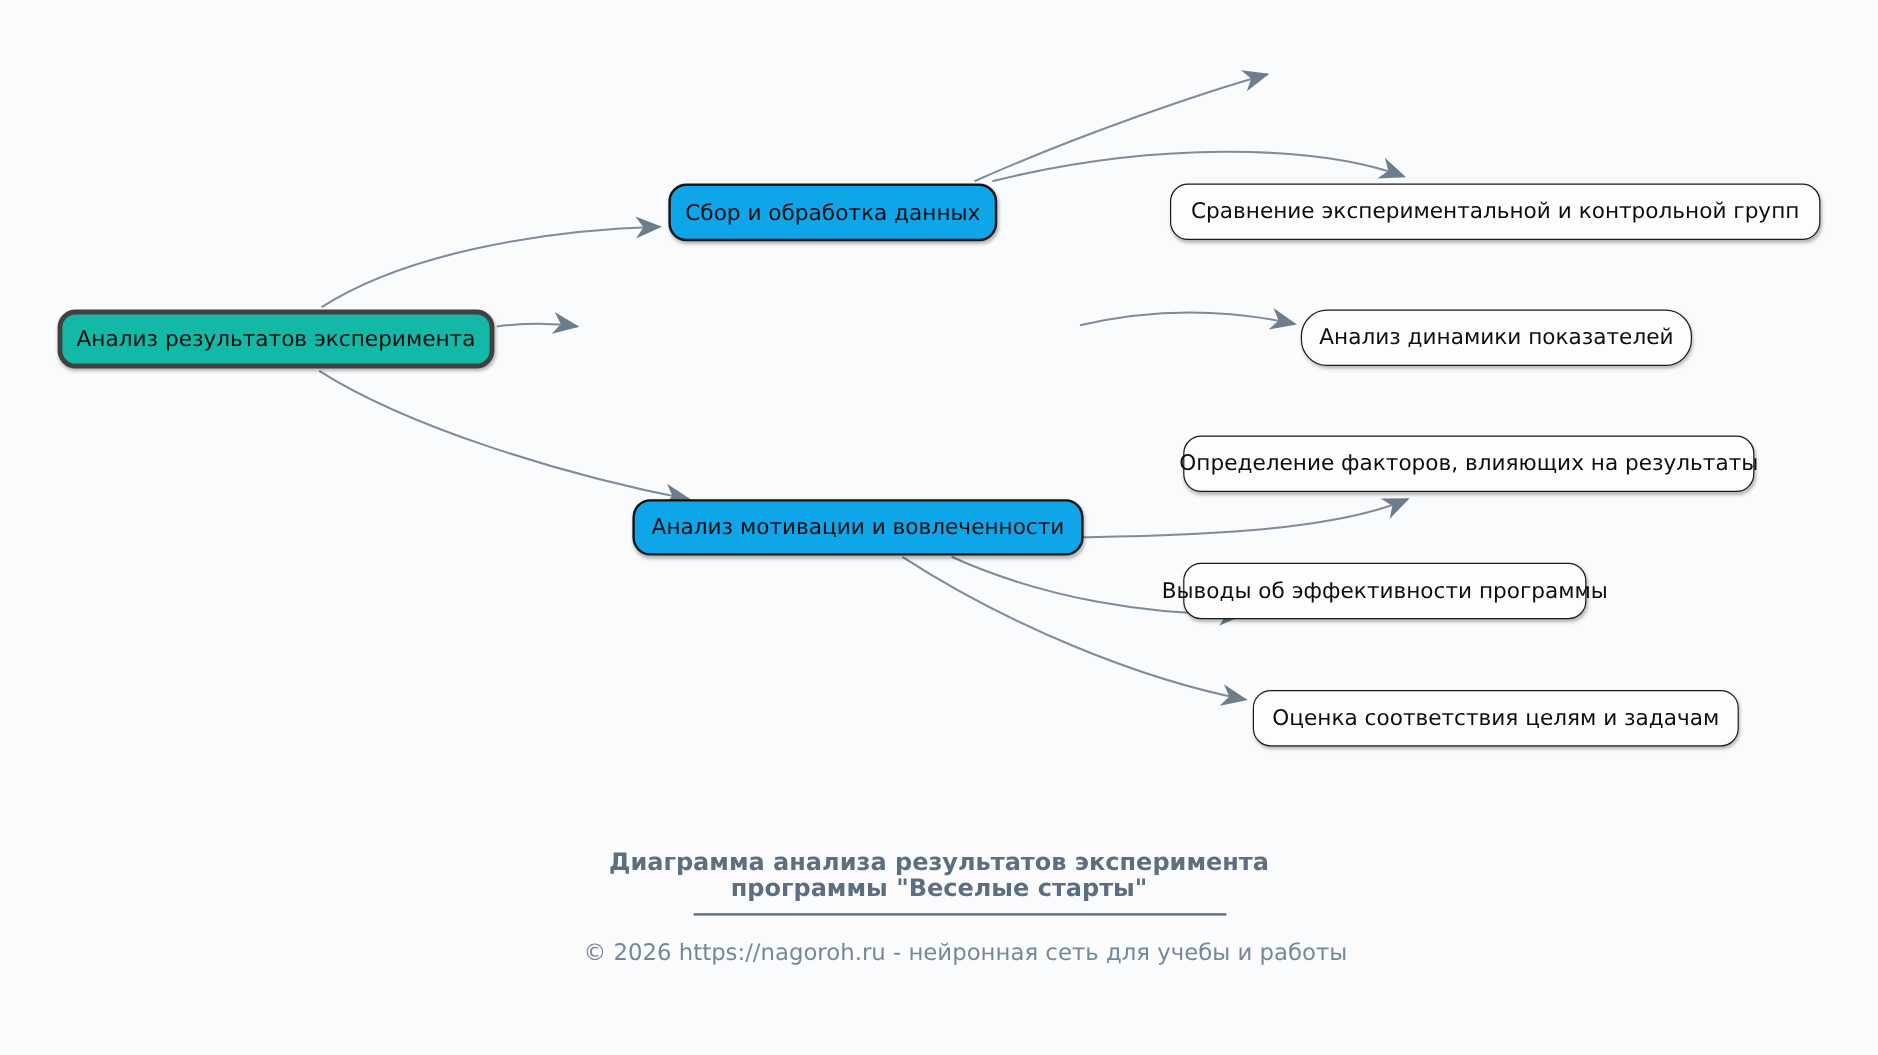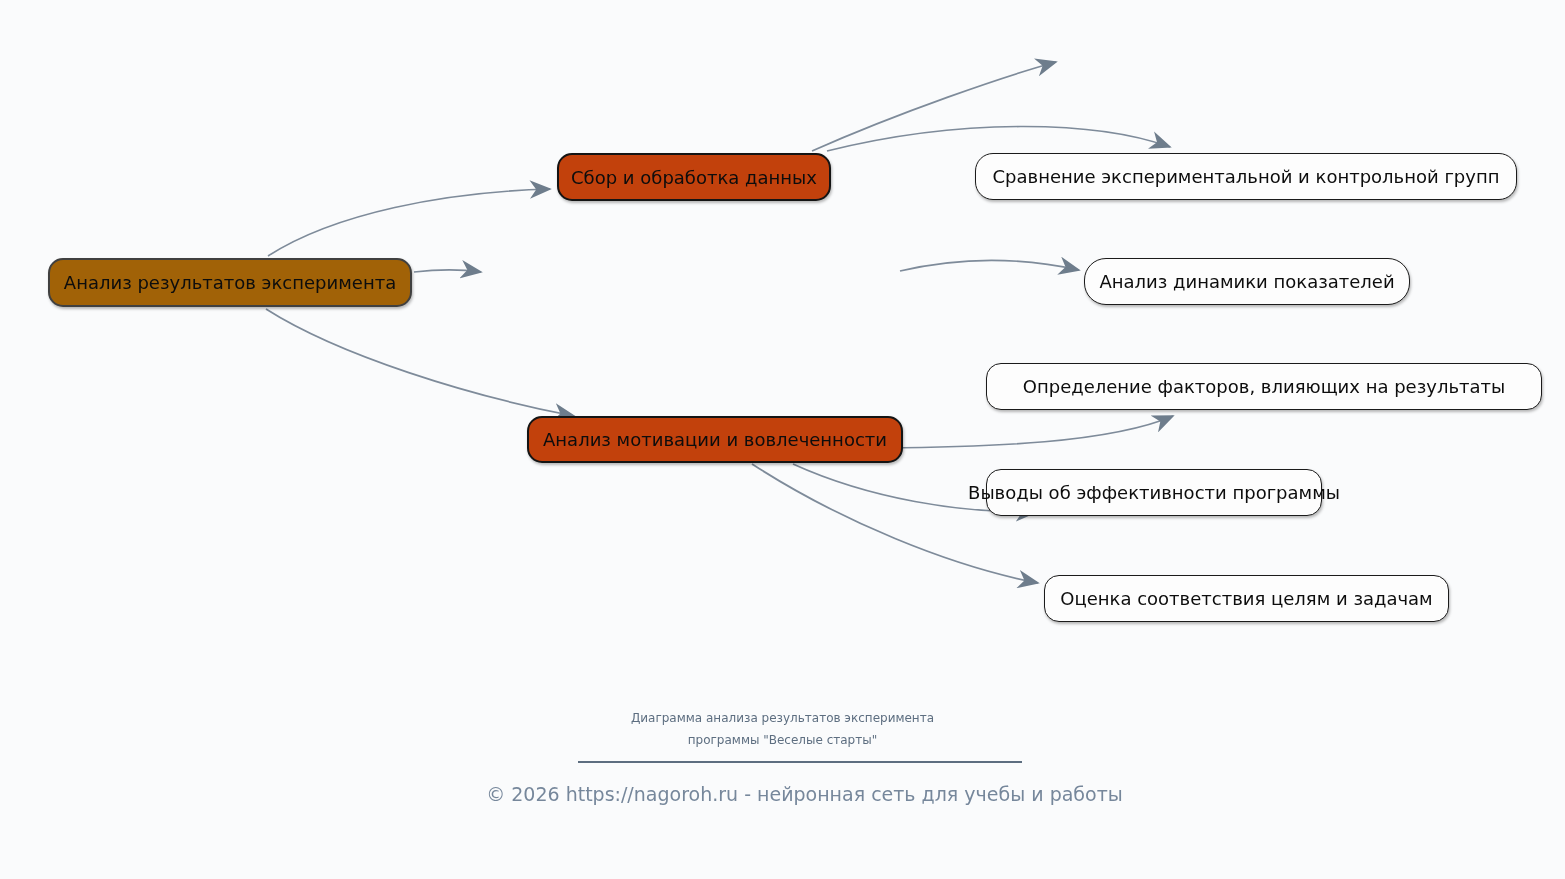--- a/index.html
+++ b/index.html
@@ -19,41 +19,41 @@
     align-items: center;
     justify-content: center;
     border-radius: 15px;
     font-size: 18px;
     color: #0d0d0d;
     white-space: nowrap;
     box-shadow: 1px 2px 3px rgba(0,0,0,0.28);
     text-align: center;
   }
   .node.root {
-    background: #a16207;
-    border: 2px solid #404040;
+    background: #14b8a6;
+    border: 4px solid #404040;
   }
   .node.branch {
-    background: #c2410c;
+    background: #0ea5e9;
     border: 2px solid #141414;
   }
   .node.leaf {
     background: #fdfdfd;
     border: 1.6px solid #1b1b1b;
   }
 
   .footer {
     position: absolute;
     left: 0; right: 0;
     text-align: center;
   }
   .footer-title {
     top: 707px;
-    font-weight: normal;
-    font-size: 12px;
+    font-weight: bold;
+    font-size: 20px;
     line-height: 22px;
     color: #5d6e80;
   }
   .footer-divider {
     position: absolute;
     top: 761px;
     left: 578px;
     width: 444px;
     border-bottom: 2px solid #5d6e80;
   }
@@ -89,25 +89,25 @@
   </svg>
 
   <div class="node root" style="left:48px;   top:258px; width:364px; height:49px;">Анализ результатов эксперимента</div>
 
   <div class="node branch" style="left:557px;  top:153px; width:274px; height:48px;">Сбор и обработка данных</div>
 
 
   <div class="node branch" style="left:505px;  top:416px; width:376px; height:47px;margin-left:22px;">Анализ мотивации и вовлеченности</div>
 
 
-  <div class="node leaf" style="left:975px;  top:153px; width:542px; height:47px;border-radius:18px;">Сравнение экспериментальной и контрольной групп</div>
+  <div class="node leaf" style="left:975px;  top:153px; width:542px; height:47px;">Сравнение экспериментальной и контрольной групп</div>
 
   <div class="node leaf" style="left:1084px; top:258px; width:326px; height:47px;border-radius:22px;">Анализ динамики показателей</div>
 
-  <div class="node leaf" style="left:986px;  top:363px; width:556px; height:47px;">Определение факторов, влияющих на результаты</div>
+  <div class="node leaf" style="left:986px;  top:363px; width:476px; height:47px;">Определение факторов, влияющих на результаты</div>
 
   <div class="node leaf" style="left:986px; top:469px; width:336px; height:47px;">Выводы об эффективности программы</div>
 
   <div class="node leaf" style="left:1044px; top:575px; width:405px; height:47px;">Оценка соответствия целям и задачам</div>
 
   <div class="footer footer-title">
     <div>Диаграмма анализа результатов эксперимента</div>
     <div>программы "Веселые старты"</div>
   </div>
 

